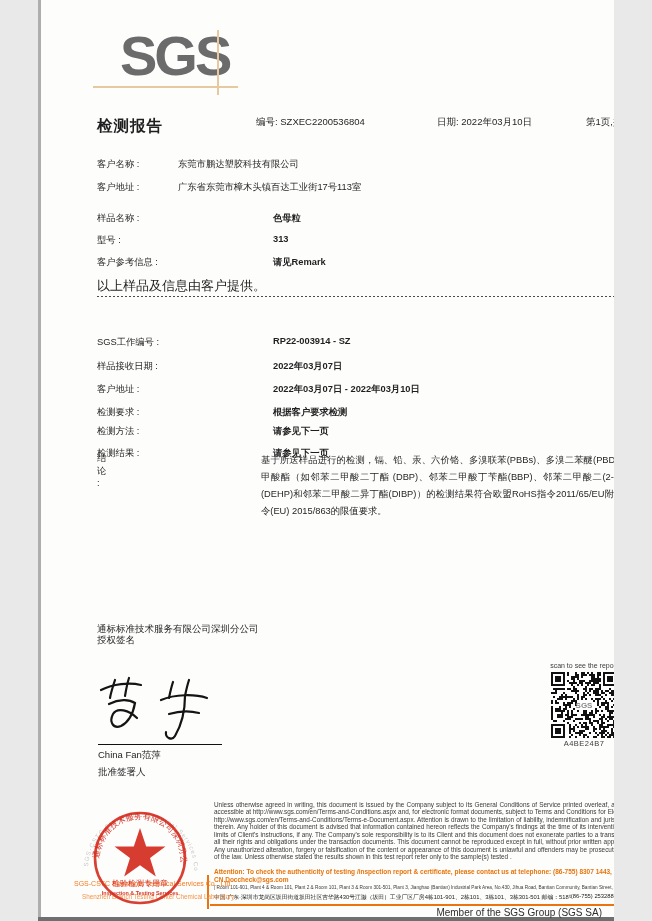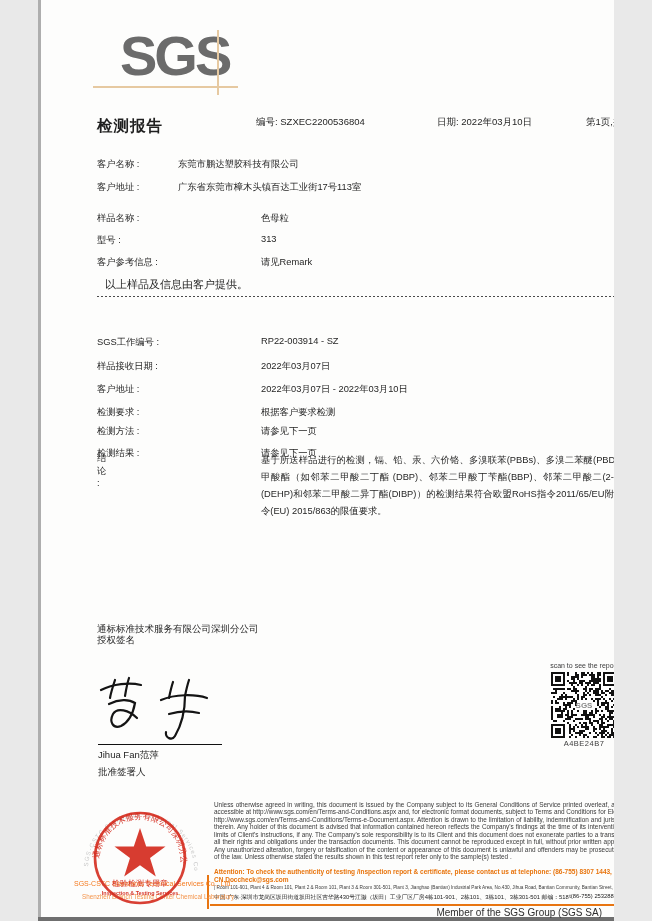--- a/index.html
+++ b/index.html
@@ -22,23 +22,23 @@
   .hdr{position:absolute;left:59px;top:116px;width:560px;display:flex;align-items:baseline;}
   .hdr .title{font-size:15.5px;font-weight:700;letter-spacing:1px;}
   .hdr .no{position:absolute;left:159px;font-size:9.5px;}
   .hdr .dt{position:absolute;left:340px;font-size:9.5px;}
   .hdr .pg{position:absolute;left:489px;font-size:9.5px;}
 
   .row{position:absolute;font-size:9.3px;white-space:nowrap;}
   .row .lbl{position:absolute;left:0;}
   .row .val{position:absolute;}
   .val-c{left:81px;}  
-  .val-s{left:164px;} 
-
-  .note{position:absolute;left:67px;top:277px;font-size:11px;}
+  .val-s{left:176px;font-weight:bold;} 
+
+  .note{position:absolute;left:59px;top:277px;font-size:13px;}
   .dashes{position:absolute;left:59px;top:296px;width:566px;height:1px;
     background:repeating-linear-gradient(90deg,#4a4a4a 0 2px,transparent 2px 4px);}
 
   .conclusion{position:absolute;left:59px;top:452px;font-size:9.3px;}
   .conclusion .lbl{position:absolute;left:0;top:0;}
   .conclusion .txt{position:absolute;left:164px;top:0;width:406px;white-space:normal;
     line-height:17px;text-align:justify;}
 
   .company-line{position:absolute;left:59px;top:623px;font-size:9.5px;}
   .auth-line{position:absolute;left:59px;top:634px;font-size:9.5px;}
@@ -155,21 +155,21 @@
       <path d="M8,18 C20,12 36,10 48,13"></path>
       <path d="M16,32 C26,27 36,27 42,31 C40,42 36,50 28,54 C20,57 16,50 20,42 C24,35 36,38 44,46"></path>
       <path d="M80,10 C78,16 77,21 76,26"></path>
       <path d="M96,8 C94,14 93,19 92,24"></path>
       <path d="M68,28 C82,22 102,22 114,26"></path>
       <path d="M92,24 C92,38 89,52 82,64 C79,69 72,66 73,60"></path>
       <path d="M76,42 C86,39 98,39 106,41"></path>
     </g>
   </svg>
   <div class="sig-underline"></div>
-  <div class="signer">Jihua Fan范萍</div>
+  <div class="signer">China Fan范萍</div>
   <div class="signer-role">批准签署人</div>
 
   <div class="qr-caption">scan to see the report</div>
   <div class="qr-box">
     <svg id="qr-svg" width="66" height="66" viewBox="0 0 33 33" shape-rendering="crispEdges">
         <rect x="0" y="0" width="33" height="33" fill="#fff"></rect>
         <rect x="8" y="0" width="1" height="1" fill="#111"></rect>
         <rect x="12" y="0" width="1" height="1" fill="#111"></rect>
         <rect x="15" y="0" width="1" height="1" fill="#111"></rect>
         <rect x="16" y="0" width="1" height="1" fill="#111"></rect>

